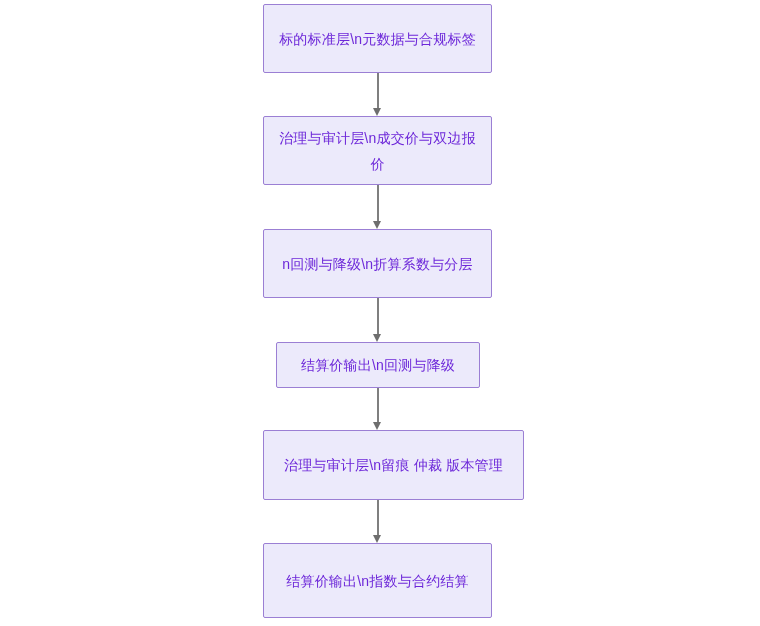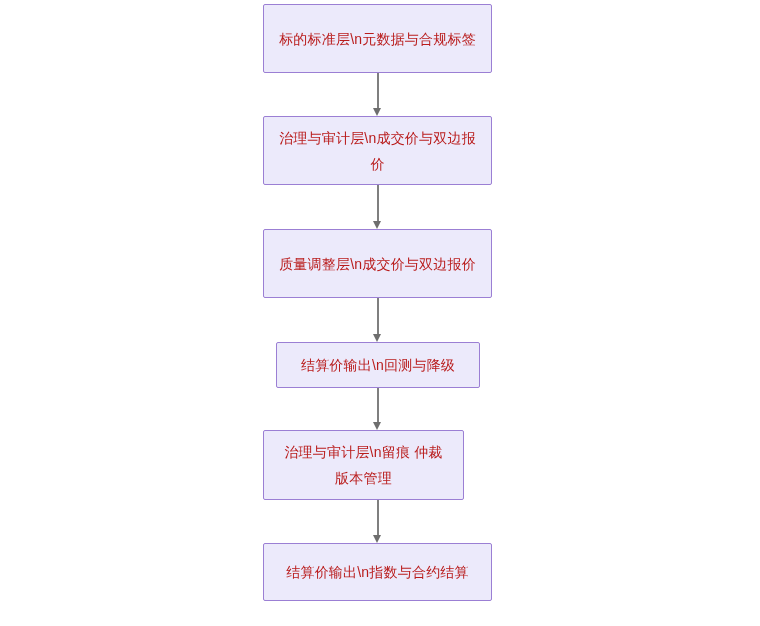--- a/index.html
+++ b/index.html
@@ -26,40 +26,40 @@
   .node {
     position: absolute;
     box-sizing: border-box;
     background: #ECEAFB;
     border: 1px solid #9B7FD4;
     border-radius: 2px;
     display: flex;
     align-items: center;
     justify-content: center;
     text-align: center;
-    color: #b91c1c;
+    color: #6d28d9;
     font-size: 14px;
     line-height: 26px;
     letter-spacing: 0.2px;
     padding: 8px 14px;
   }
   .node-label {
     display: block;
     width: 100%;
     white-space: normal;
     word-break: break-all;
   }
 
   
   .node-1 { left: 263px; top: 4px;   width: 229px; height: 69px; }
   .node-2 { left: 263px; top: 116px; width: 229px; height: 69px; }
   .node-3 { left: 263px; top: 229px; width: 229px; height: 69px; }
   .node-4 { left: 276px; top: 342px; width: 204px; height: 46px; }
-  .node-5 { left: 263px; top: 430px; width: 201px; height: 70px; }
-  .node-6 { left: 263px; top: 543px; width: 229px; height: 58px; }
+  .node-5 { left: 263px; top: 430px; width: 261px; height: 70px; }
+  .node-6 { left: 263px; top: 543px; width: 229px; height: 75px; }
 
   
   .edge {
     position: absolute;
     left: 377px;
     width: 1.6px;
     background: #7f7f7f;
   }
   .edge-1 { top: 73px;  height: 35px; }
   .edge-2 { top: 185px; height: 36px; }
@@ -96,21 +96,21 @@
   <div class="arrowhead arrow-1"></div>
 
   <div class="node node-2">
     <span class="node-label">治理与审计层\n成交价与双边报价</span>
   </div>
 
   <div class="edge edge-2"></div>
   <div class="arrowhead arrow-2"></div>
 
   <div class="node node-3">
-    <span class="node-label">质量调整层\n成交价与双边报价</span>
+    <span class="node-label">n回测与降级\n折算系数与分层</span>
   </div>
 
   <div class="edge edge-3"></div>
   <div class="arrowhead arrow-3"></div>
 
   <div class="node node-4">
     <span class="node-label">结算价输出\n回测与降级</span>
   </div>
 
   <div class="edge edge-4"></div>

